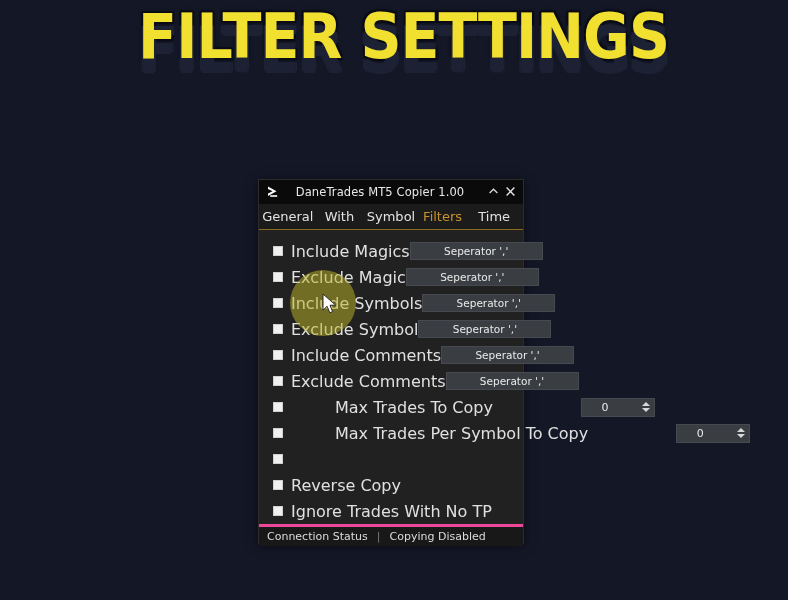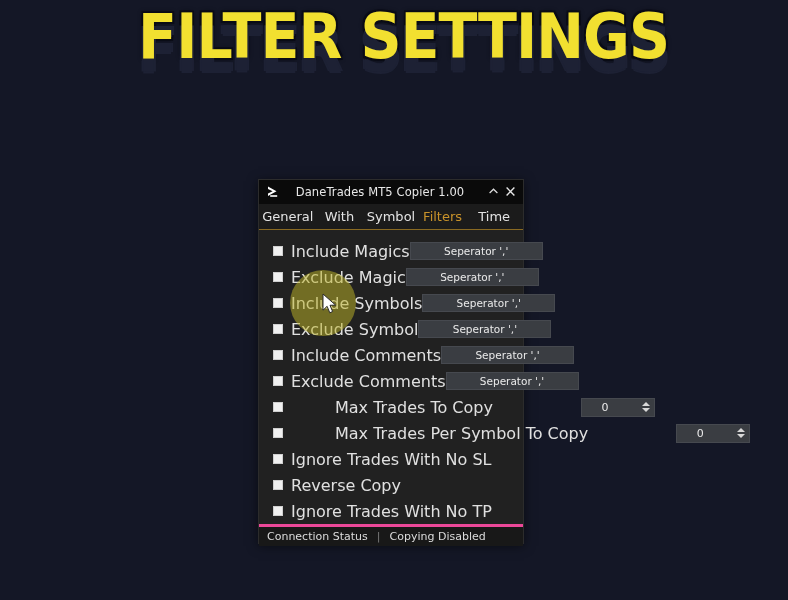--- a/index.html
+++ b/index.html
@@ -370,21 +370,20 @@
         <span class="num-value">0</span>
         <span class="spin">
           <span class="spin-up"></span>
           <span class="spin-down"></span>
         </span>
       </span>
     </div>
 
     <div class="row plain-row">
       <span class="checkbox"></span>
-      <span class="row-label">Ignore Trades With No SL</span>
     </div>
 
     <div class="row plain-row">
       <span class="checkbox"></span>
       <span class="row-label">Reverse Copy</span>
     </div>
 
     <div class="row plain-row">
       <span class="checkbox"></span>
       <span class="row-label">Ignore Trades With No TP</span>

